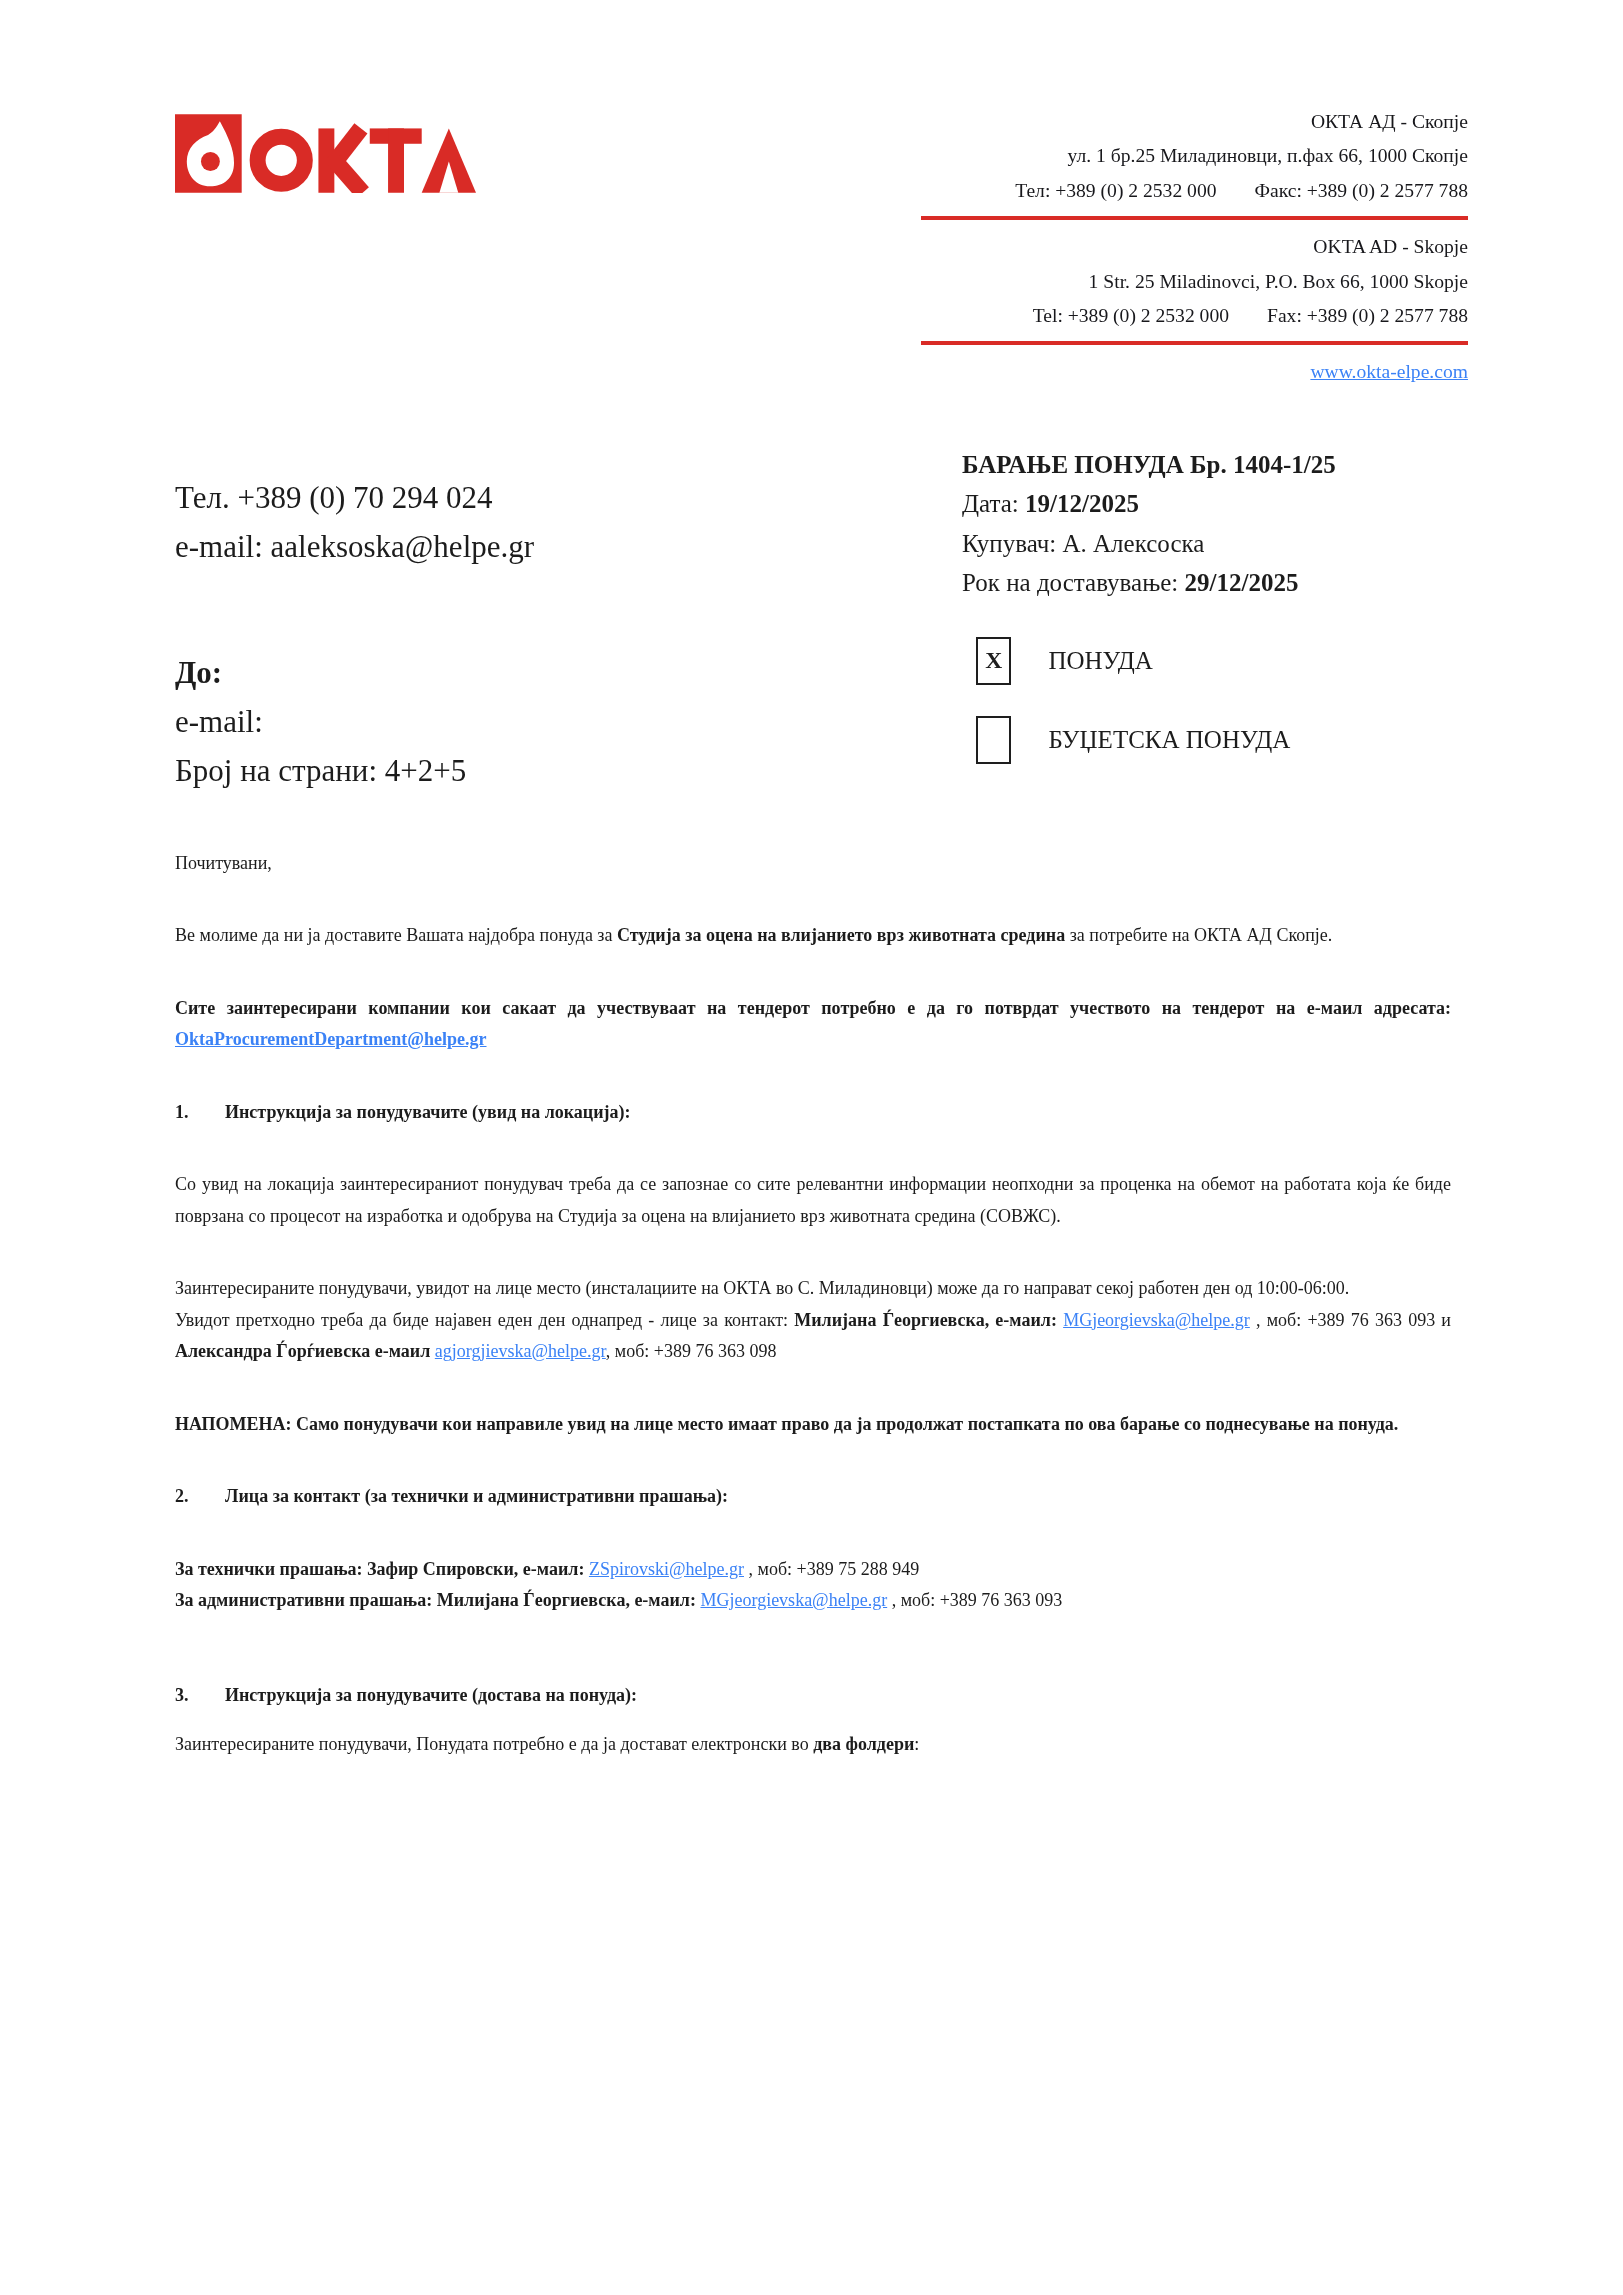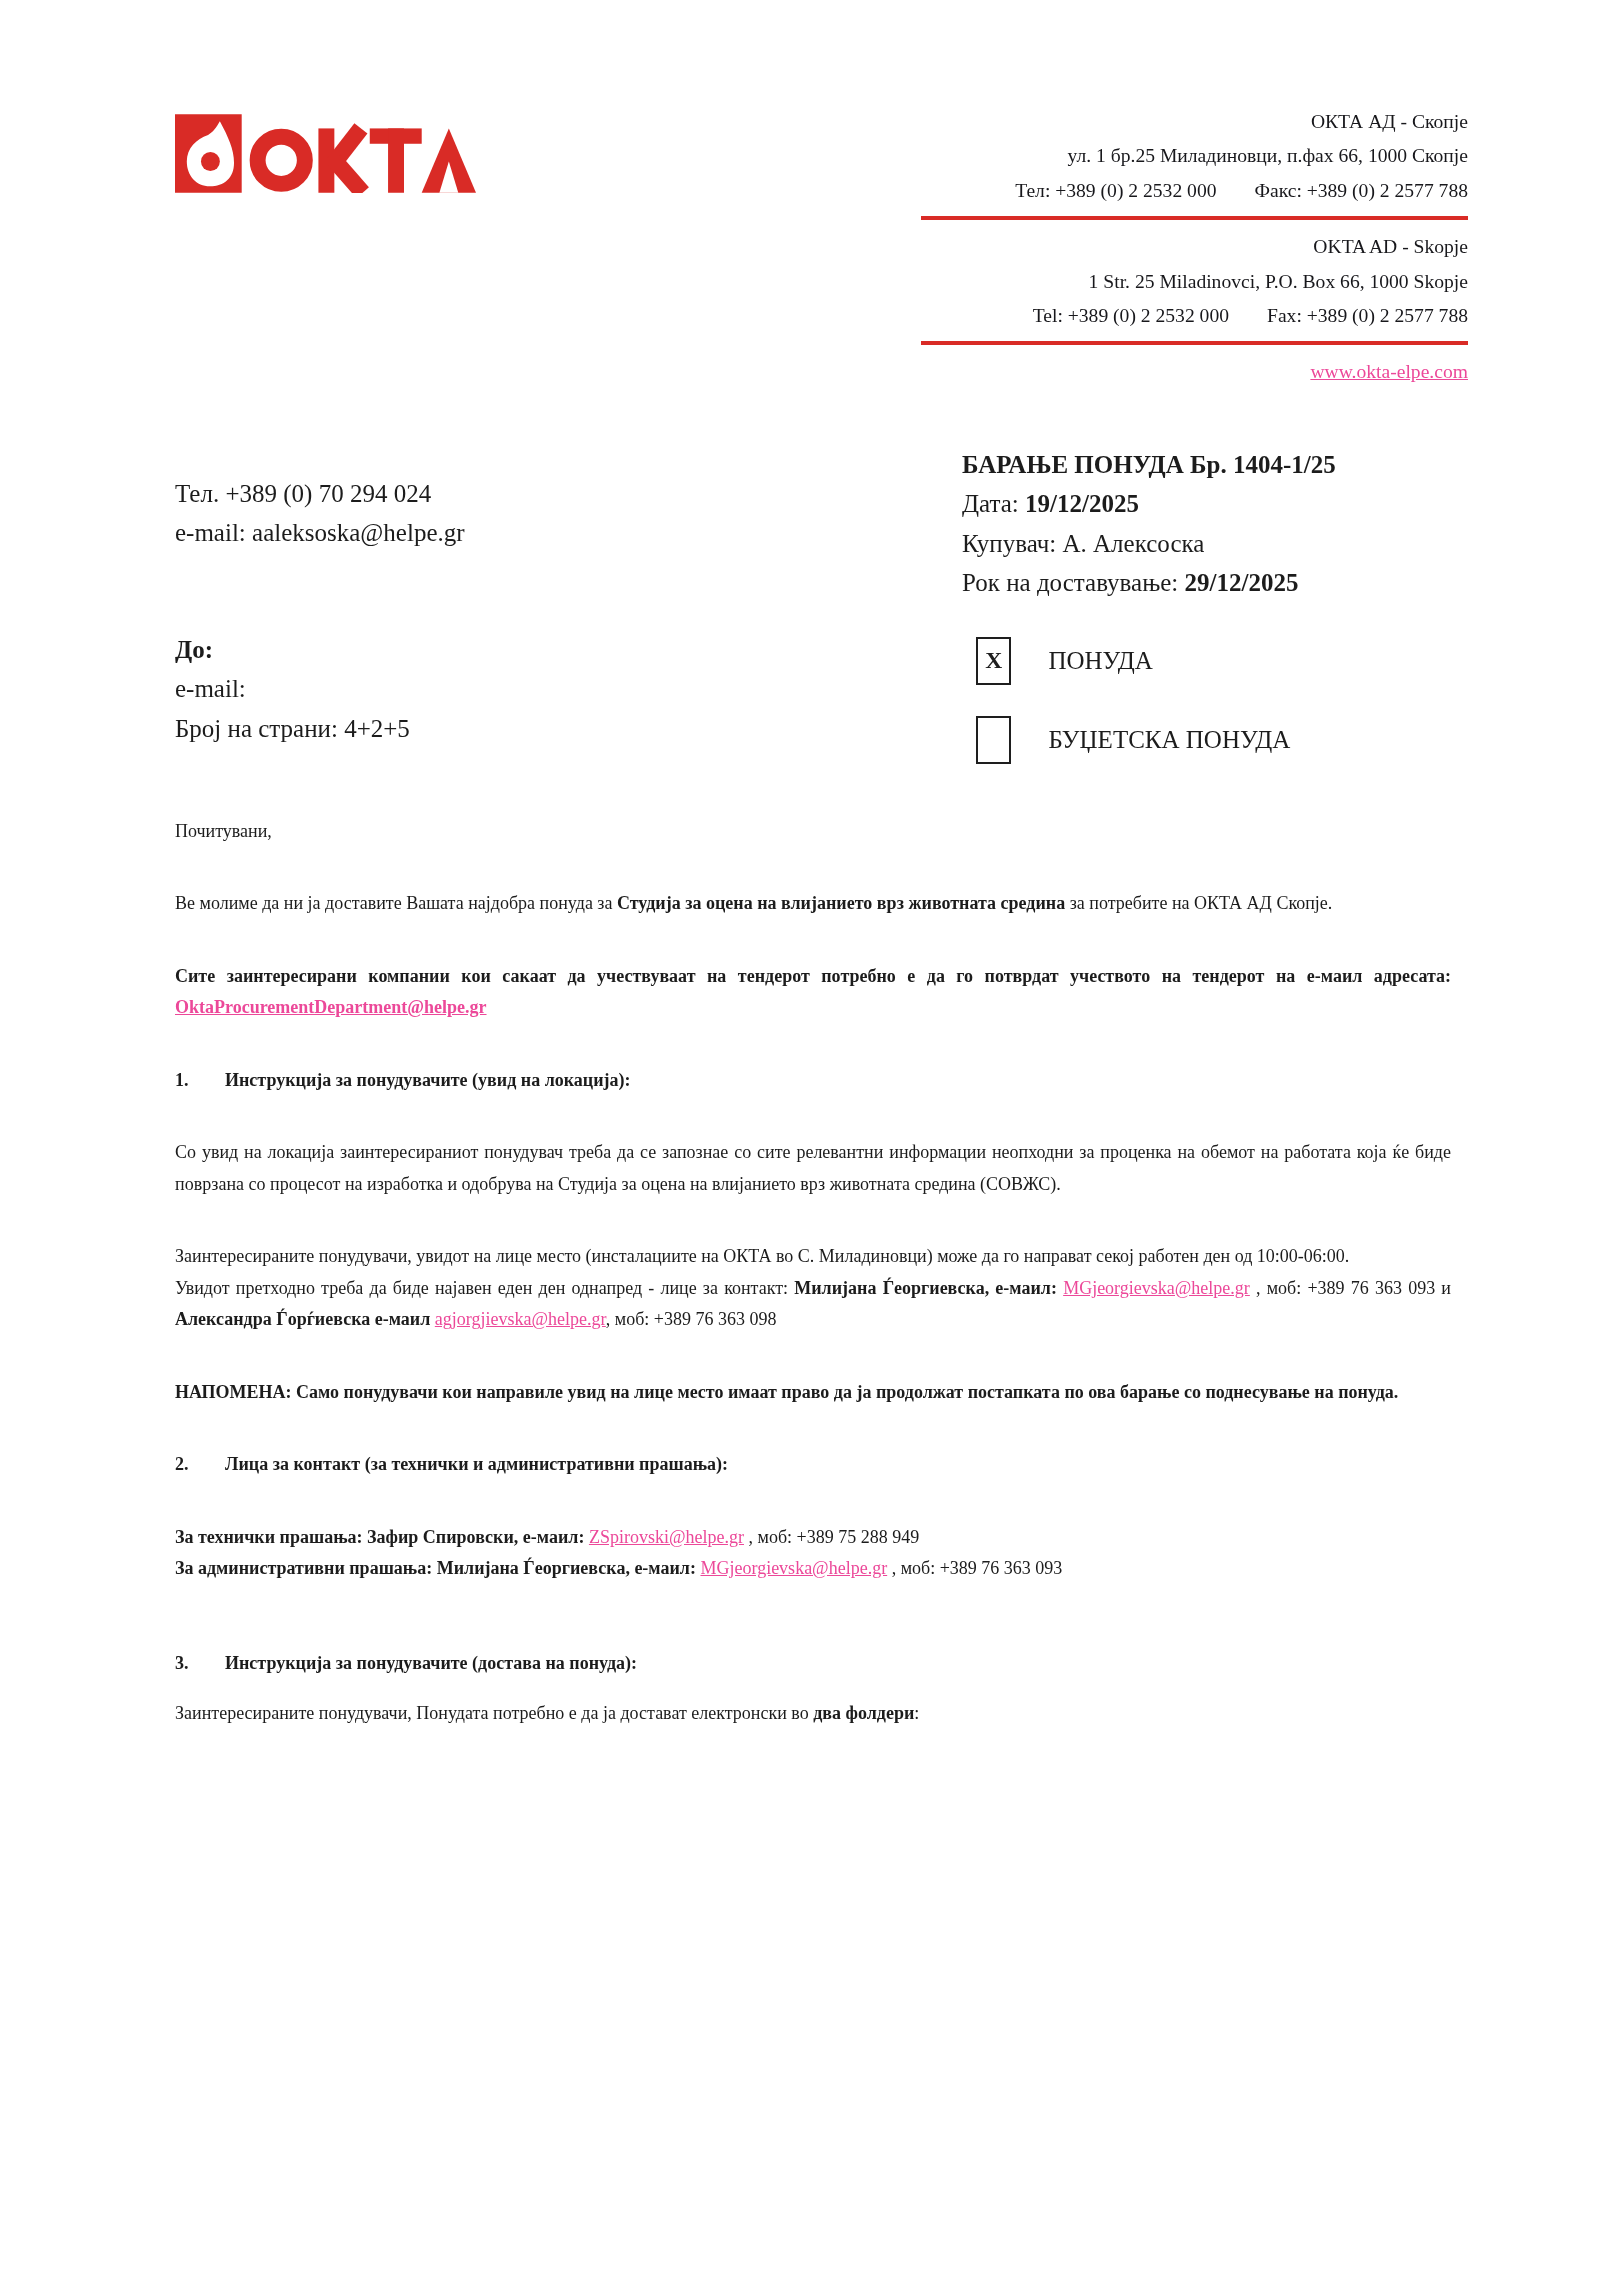--- a/index.html
+++ b/index.html
@@ -22,27 +22,27 @@
     margin-right: -17px;
     font-size: 19.6px;
     line-height: 1.76;
     text-align: right;
     color: #18181c;
   }
   .addr .telfax { display: flex; justify-content: flex-end; gap: 38px; }
   .rule-red { height: 3.3px; background: #d92b26; border: 0; margin: 7.9px 0 10.5px 0; }
   .site-row { text-align: right; margin-top: 1.3px; }
   a.lnk, span.lnk {
-    color: #ec4899;
+    color: #3b82f6;
     text-decoration: underline;
     cursor: pointer;
   }
   
   .contacts { display: flex; margin-top: 84px; }
-  .leftcol { font-size: 25px; line-height: 1.58; }
+  .leftcol { font-size: 31px; line-height: 1.58; }
   .leftcol .gap { height: 77px; }
   .rightcol { margin-left: auto; width: 489px; font-size: 25px; line-height: 1.58; margin-top: -29px; }
   .b { font-weight: bold; }
   .cbrow { display: flex; align-items: center; gap: 37px; margin-top: 34px; margin-left: 14.4px; }
   .cbrow + .cbrow { margin-top: 31px; }
   .cbox {
     width: 35px; height: 48px;
     border: 2.6px solid #1e1e1e;
     display: flex; align-items: center; justify-content: center;
     font-size: 23.6px; font-weight: bold; color: #1e1e1e;

